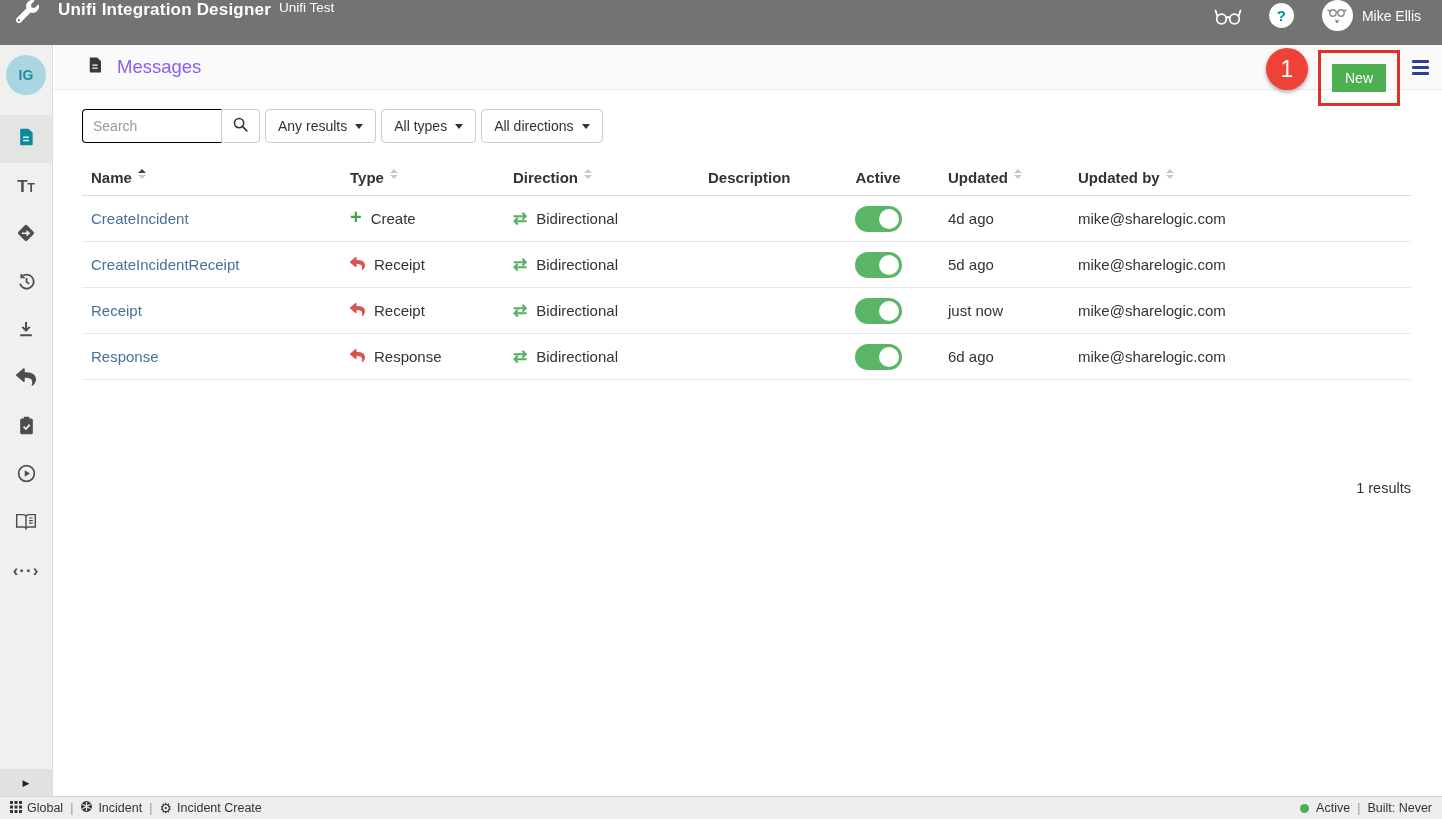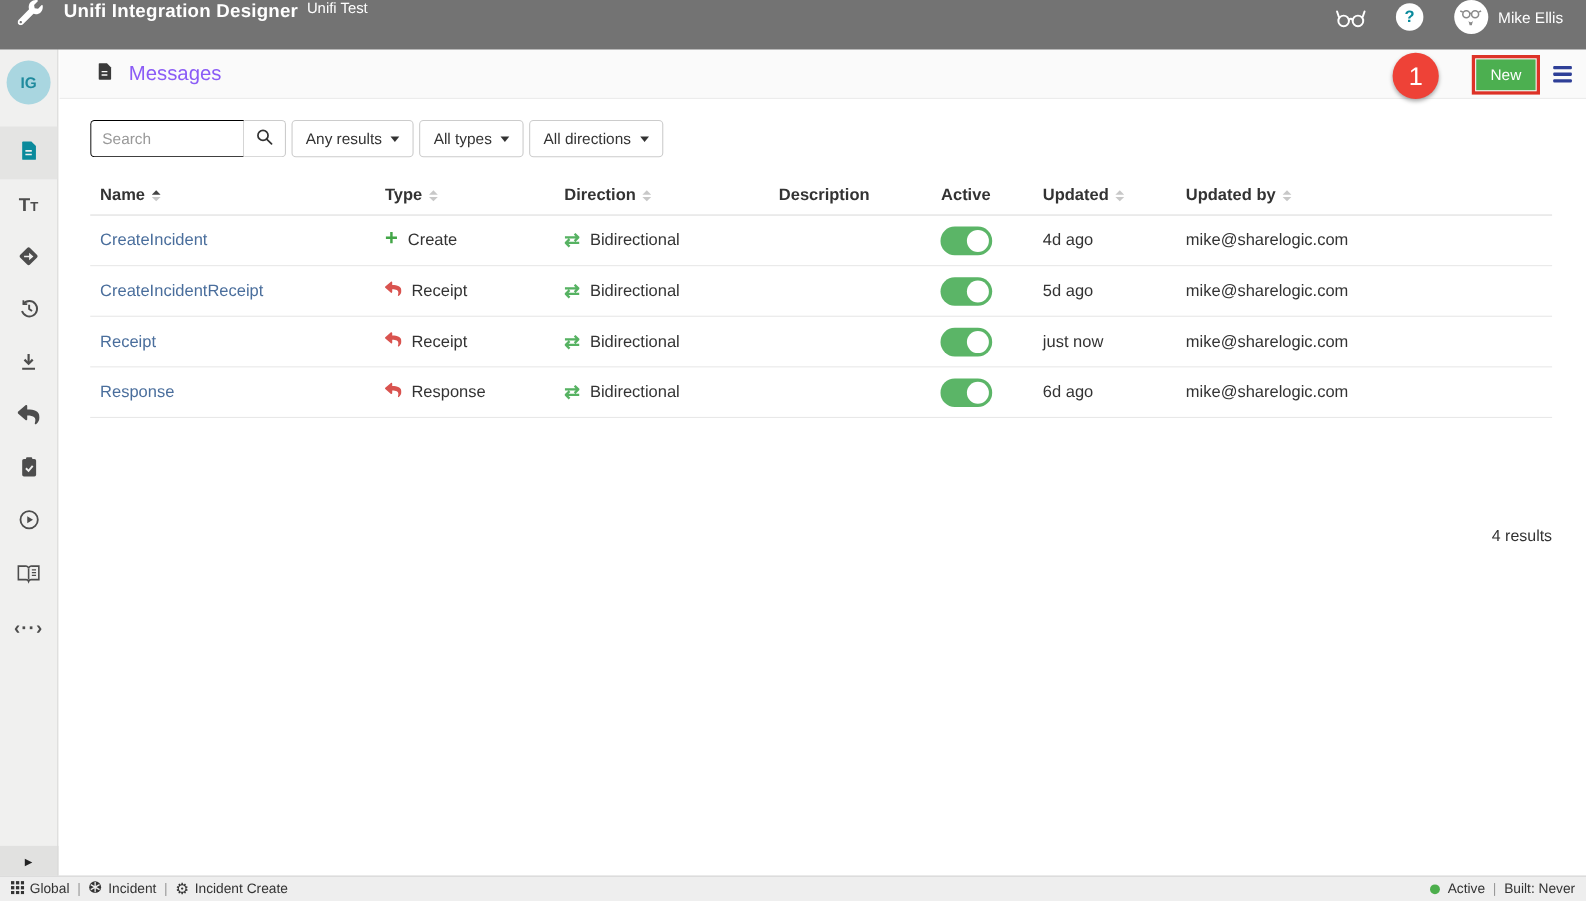--- a/index.html
+++ b/index.html
@@ -31,21 +31,21 @@
   .icon-code::before { content:"\2039\00B7\00B7\203A"; font-size:17px; }
   .collapse-btn { position:absolute; left:0; bottom:23px; width:53px; height:27px; background:#e1e1e0; border-right:1px solid #dbdbda; display:flex; align-items:center; justify-content:center; font-size:9px; color:#222; cursor:pointer; }
   .collapse-btn::before { content:"\25B6"; }
 
   
   .main { position:absolute; left:54px; top:45px; right:0; bottom:23px; background:#fff; overflow:hidden; }
   .page-header { height:45px; background:#fafafa; border-bottom:1px solid #ececec; display:flex; align-items:center; position:relative; }
   .page-title-group { display:flex; align-items:center; gap:13px; margin-left:32px; color:#8b5cf6; }
   .page-title { font-size:18.5px; }
   .annotation-circle { position:absolute; right:134px; top:3px; width:42px; height:42px; border-radius:50%; background:#ee4237; color:#fff; font-size:23px; display:flex; align-items:center; justify-content:center; box-shadow:0 2px 4px rgba(0,0,0,.35); }
-  .new-wrap { position:absolute; right:42px; top:5px; border:3px solid #dd3227; padding:1px;margin-left:40px; }
+  .new-wrap { position:absolute; right:42px; top:5px; border:3px solid #dd3227; padding:11px;margin-left:40px; }
   .new-btn { background:#4caf50; color:#fff; font-size:14px; padding:6px 13px; border:none; font-family:inherit; cursor:pointer; }
   .hamburger { position:absolute; right:13px; top:15px; cursor:pointer; }
   .hamburger i { display:block; width:17px; height:3px; background:#2e3f97; margin-bottom:3px; border-radius:1px; }
 
   .content { padding:19px 31px 0 28px; }
 
   
   .filter-row { display:flex; align-items:center; }
   .search-input { width:140px; height:34px; padding:0 10px; border:1px solid #000000; border-right:1px solid #ccc; border-radius:4px 0 0 4px; font-size:14px; color:#555; font-family:inherit; outline:none; }
   .search-input::placeholder { color:#999; }
@@ -57,21 +57,21 @@
   
   .table { margin-top:17px; }
   .thead { display:flex; align-items:center; height:36px; border-bottom:1px solid #dcdcdc; font-weight:bold; font-size:15px; color:#333; }
   .col-name { width:268px; padding-left:9px; }
   .col-type { width:163px; }
   .col-dir  { width:195px; }
   .col-desc { width:115px; }
   .col-active { width:110px; display:flex; justify-content:center; }
   .col-updated { width:130px; padding-left:15px; }
   .col-updatedby { flex:1; padding-left:15px; }
-  .th { display:flex; align-items:center; gap:6px; cursor:pointer; }
+  .th { display:flex; gap:6px; cursor:pointer; }
   .sort { display:flex; flex-direction:column; gap:2px; }
   .sort i { display:block; width:0; height:0; border-left:4px solid transparent; border-right:4px solid transparent; }
   .sort .up { border-bottom:4px solid #c8c8c8; }
   .sort .dn { border-top:4px solid #c8c8c8; }
   .sort.asc .up { border-bottom-color:#444; }
   .trow { display:flex; align-items:center; height:46px; border-bottom:1px solid #e8e8e8; font-size:15px; color:#333; }
   .link { color:#4a6e9c; text-decoration:none; cursor:pointer; }
   .cell-icon-text { display:flex; align-items:center; gap:9px; }
   .type-icon .glyph-plus, .type-icon .glyph-reply { display:none; }
   .type-icon[data-icon="plus"] .glyph-plus { display:inline; color:#43a648; font-size:20px; font-weight:bold; line-height:14px; }
@@ -414,21 +414,21 @@
         <div class="col-active">
             <span class="toggle" role="switch" aria-checked="true">
               <span class="knob"></span>
             </span>
           </div>
         <div class="col-updated"><span>6d ago</span></div>
         <div class="col-updatedby"><span>mike@sharelogic.com</span></div>
       </div>
     </div>
 
-    <div class="results">4 results</div>
+    <div class="results">1 results</div>
   </div>
 </div>
 
 <div class="statusbar">
   <div class="sb-group">
     <span class="sb-link">
       <span>
         <svg width="12" height="12" viewBox="0 0 12 12" fill="#333">
             <rect x="0" y="0" width="3" height="3"></rect>
             <rect x="4.5" y="0" width="3" height="3"></rect>

